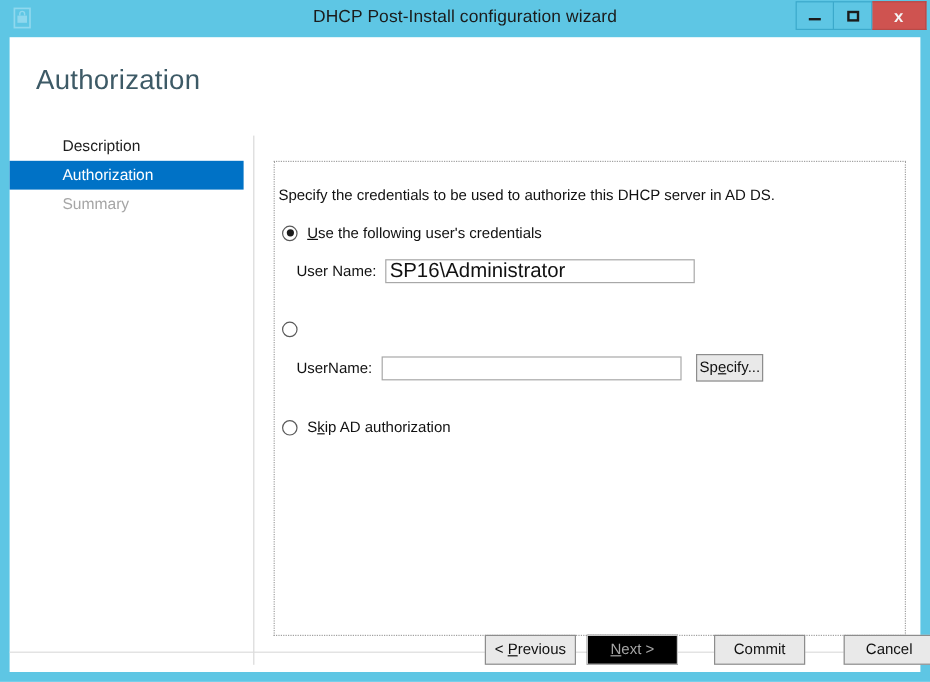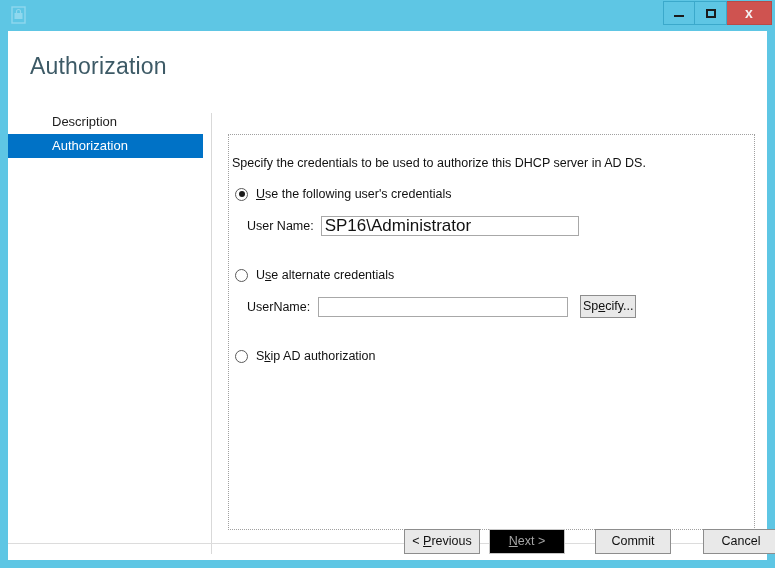--- a/index.html
+++ b/index.html
@@ -255,59 +255,60 @@
 <div class="window">
 
   <div class="titlebar">
     <span class="title-icon">
       <svg width="20" height="20" viewBox="0 0 20 20">
         <rect x="3" y="2" width="13" height="16" fill="none" stroke="#8fd8ee" stroke-width="1.4"></rect>
         <rect x="5.5" y="8" width="8" height="6" fill="#8fd8ee"></rect>
         <path d="M7.5 8 V6.5 a2 2 0 0 1 4 0 V8" fill="none" stroke="#8fd8ee" stroke-width="1.2"></path>
       </svg>
     </span>
+    <div class="title-text">DHCP Post-Install configuration wizard</div>
     <div class="win-btns">
       <div class="win-btn">
         <span class="glyph-min"></span>
       </div>
       <div class="win-btn">
         <span class="glyph-max"></span>
       </div>
       <div class="win-btn close">
         <span class="glyph-close">x</span>
       </div>
     </div>
   </div>
 
   <div class="client">
 
     <div class="page-header">Authorization</div>
 
     <div class="nav">
       <div class="nav-item">Description</div>
       <div class="nav-item selected">Authorization</div>
+      <div class="nav-item disabled">Summary</div>
     </div>
     <div class="nav-divider"></div>
 
     <div class="groupbox">
 
       <div class="intro-text">Specify the credentials to be used to authorize this DHCP server in AD DS.</div>
 
       <div class="radio-row" style="left:6px; top:52px;justify-content:flex-end;">
         <span class="radio checked"></span>
         <span class="radio-label"><span class="acc">U</span><span>se the following user's credentials</span></span>
       </div>
       <div class="field-row" style="left:18px; top:81px;">
         <span class="field-label">User Name:</span>
         <input class="textbox" style="width: 258px; margin-left: 7px;" type="text" value="SP16\Administrator">
       </div>
 
       <div class="radio-row" style="left:6px; top:133px;">
         <span class="radio"></span>
-        <span class="radio-label"><span>U</span><span class="acc">s</span><span>e alternate credentials</span></span>
       </div>
       <div class="field-row" style="left:18px; top:160px;">
         <span class="field-label">UserName:</span>
         <input class="textbox" style="width: 250px; margin-left: 8px;" type="text" value="">
         <button class="btn" style="width:56px; margin-left:12px;"><span>Sp</span><span class="acc">e</span><span>cify...</span></button>
       </div>
 
       <div class="radio-row" style="left:6px; top:214px;">
         <span class="radio"></span>
         <span class="radio-label"><span>S</span><span class="acc">k</span><span>ip AD authorization</span></span>

